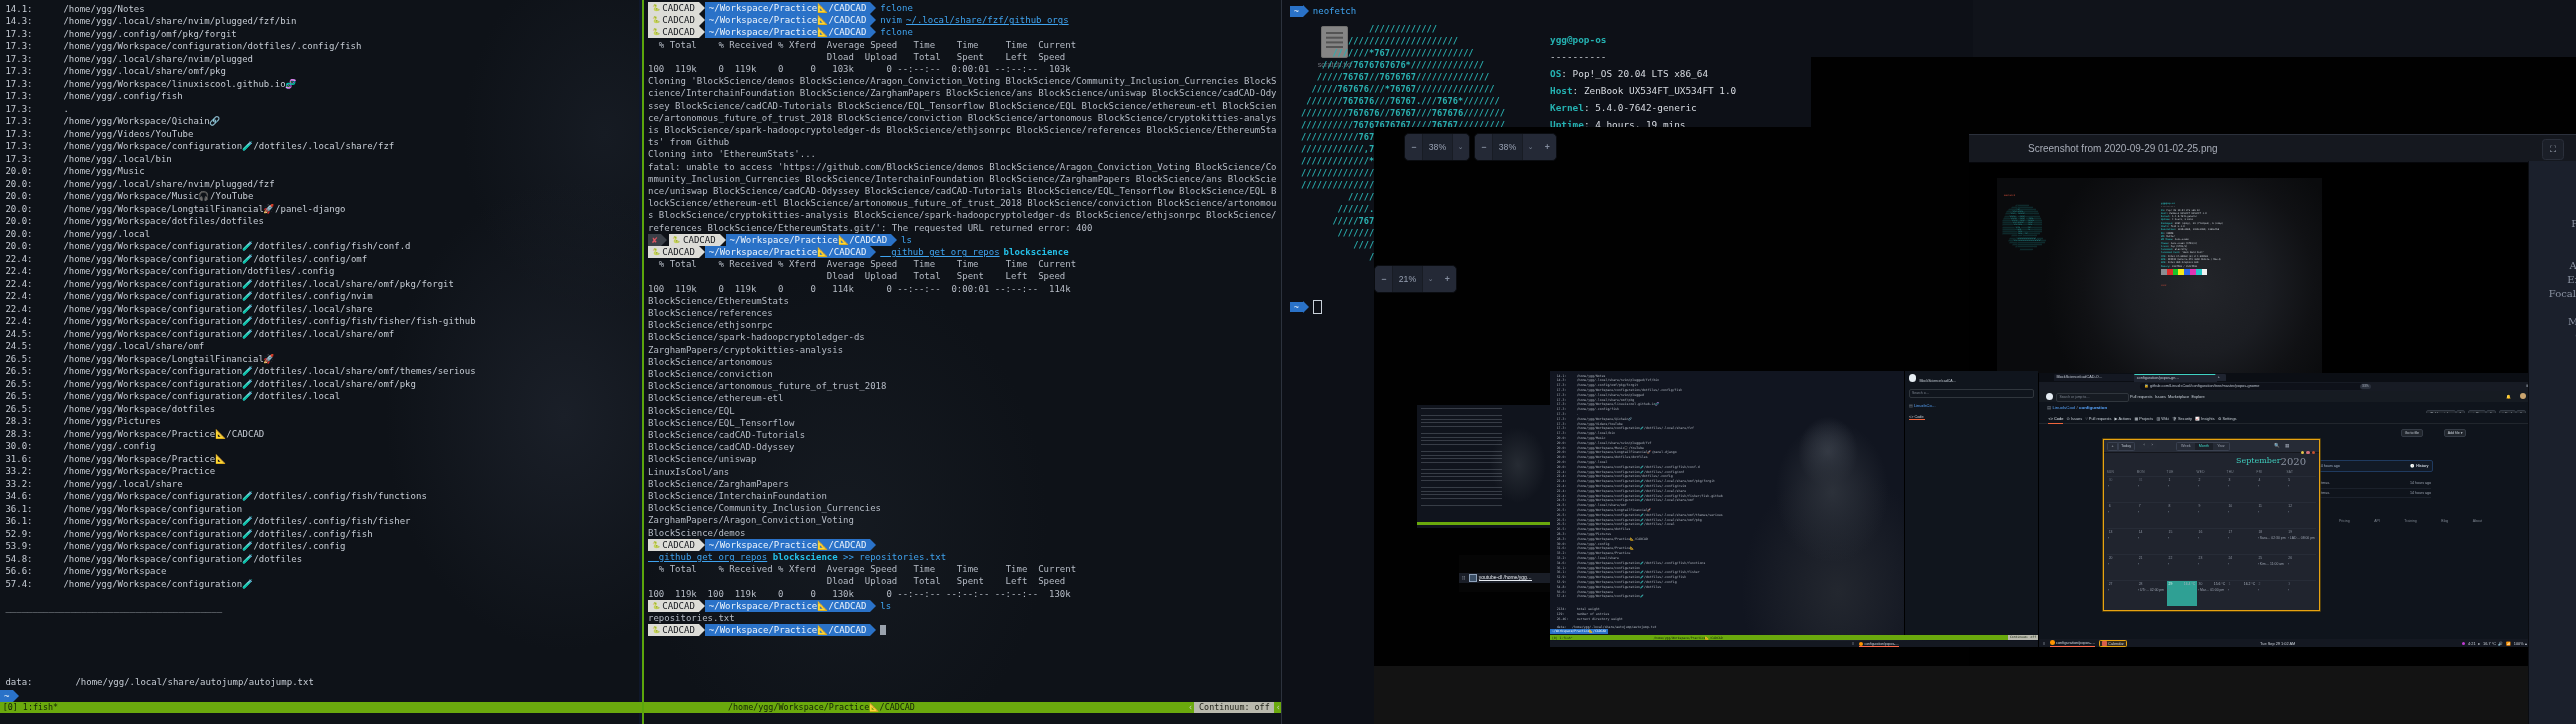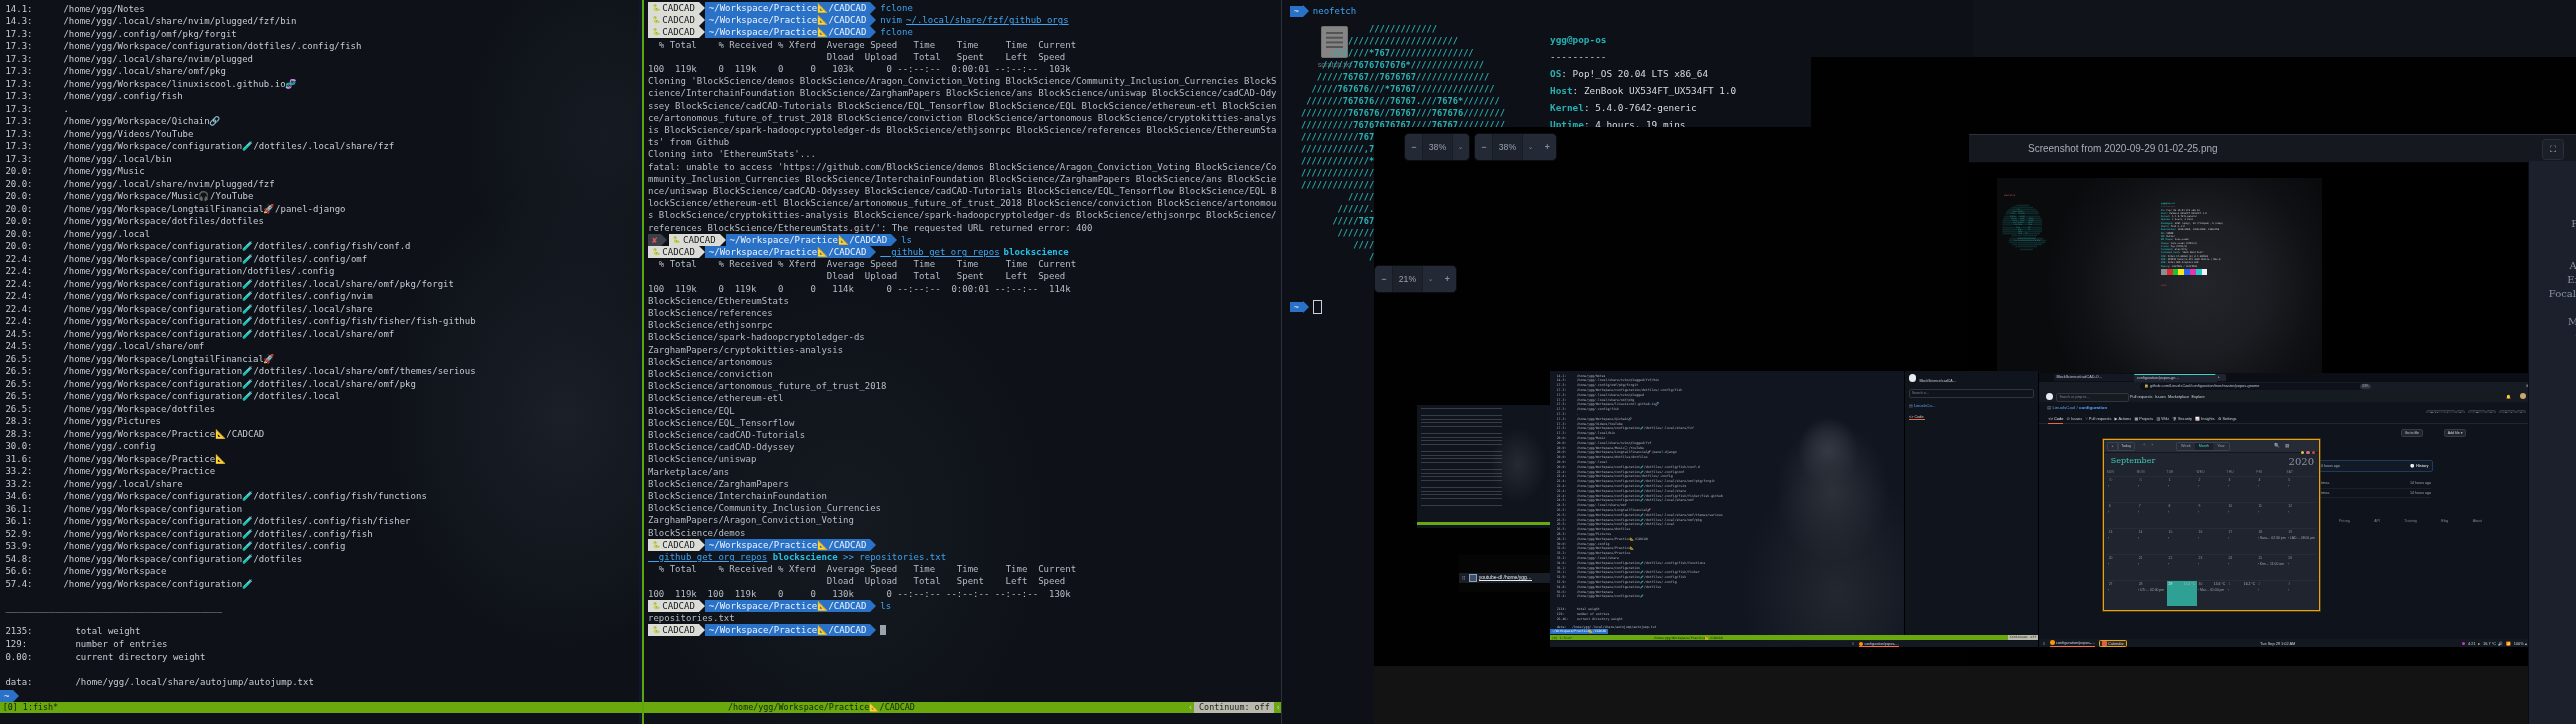--- a/index.html
+++ b/index.html
@@ -129,21 +129,21 @@
 
   #cal{position:absolute;left:64px;top:66px;width:215px;height:170px;background:#20242e;
     border:1.3px solid #e7a312;box-shadow:0 0 0 0.7px #6b4e05;}
   .calhdr{height:12px;background:#262b36;border-bottom:0.7px solid #14161c;position:relative;color:#aeb5c2;}
   .calbtn{position:absolute;top:2px;height:7.4px;line-height:7.4px;font-size:3.8px;background:#30364226;
     border:0.7px solid #3a4150;border-radius:1.3px;padding:0 2.7px;color:#b7bec9;}
   .calseg{border:0.7px solid #3a4150;border-radius:1.3px;overflow:hidden;display:flex;position:absolute;top:2px;}
   .calseg span{font-size:3.8px;line-height:7.4px;padding:0 4px;color:#9aa1ae;}
   .calseg .on{background:#1b1f27;color:#3fd2c3;}
   .caldots i{display:inline-block;width:3.4px;height:3.4px;border-radius:50%;margin-left:2px;}
-  .monthrow{position:absolute;left:6.7px;top:16px;right:5px;display:flex;justify-content:space-between;}
+  .monthrow{position:absolute;left:6.7px;top:16px;right:13px;display:flex;justify-content:flex-end;}
   .mname{color:#3fc9ba;font-size:8px;font-family:"DejaVu Serif",serif;}
   .myear{color:#8b93a1;font-size:10px;font-family:"DejaVu Serif",serif;}
   .dowrow{position:absolute;left:2.7px;top:29.5px;right:2.7px;display:flex;}
   .dowrow span{flex:1;font-size:3.1px;color:#7d8590;letter-spacing:0.3px;}
   #calgrid{position:absolute;left:2.7px;top:36px;right:2.7px;bottom:2.7px;display:grid;
     grid-template-columns:repeat(7,1fr);grid-auto-rows:26px;}
   .cell{position:relative;border-top:0.7px solid #272c37;color:#8d95a2;font-size:3.4px;}
   .cell .n{position:absolute;left:2px;top:1.3px;}
   .cell .t{position:absolute;right:1.3px;top:1.3px;color:#aab2bf;}
   .cell .e{position:absolute;left:1.3px;top:6.7px;color:#9aa2af;white-space:nowrap;overflow:hidden;max-width:28px;}
@@ -359,34 +359,20 @@
         <div class="entry-row">
         <span class="w">56.6:</span>
         <span class="p">/home/ygg/Workspace</span>
       </div>
         <div class="entry-row">
         <span class="w">57.4:</span>
         <span class="p">/home/ygg/Workspace/configuration🧪</span>
       </div>
       </div>
     <div class="abs lh sep" style="left:5.4px;top:602px;">________________________________________</div>
-    <div class="abs" style="left:5.4px;top:625px;">
-        <div class="stat-row">
-        <span class="w">2135:</span>
-        <span>total weight</span>
-      </div>
-        <div class="stat-row">
-        <span class="w">129:</span>
-        <span>number of entries</span>
-      </div>
-        <div class="stat-row">
-        <span class="w">0.00:</span>
-        <span>current directory weight</span>
-      </div>
-      </div>
     <div class="abs stat-row" style="left:5.4px;top:676px;">
       <span class="w">data:</span>
       <span>/home/ygg/.local/share/autojump/autojump.txt</span>
     </div>
     <div class="abs pline" style="left:0;top:690px;">
       <span class="chip home">~</span>
         <span class="arr path"></span>
     </div>
     <div class="tbar" style="left:0;width:639px;padding-left:2.7px;">
       <span>[0] 1:fish*</span>
@@ -466,21 +452,21 @@
           <pre class="out">ZarghamPapers/cryptokitties-analysis</pre>
           <pre class="out">BlockScience/artonomous</pre>
           <pre class="out">BlockScience/conviction</pre>
           <pre class="out">BlockScience/artonomous_future_of_trust_2018</pre>
           <pre class="out">BlockScience/ethereum-etl</pre>
           <pre class="out">BlockScience/EQL</pre>
           <pre class="out">BlockScience/EQL_Tensorflow</pre>
           <pre class="out">BlockScience/cadCAD-Tutorials</pre>
           <pre class="out">BlockScience/cadCAD-Odyssey</pre>
           <pre class="out">BlockScience/uniswap</pre>
-          <pre class="out">Marketplace/ans</pre>
+          <pre class="out">LinuxIsCool/ans</pre>
           <pre class="out">BlockScience/ZarghamPapers</pre>
           <pre class="out">BlockScience/InterchainFoundation</pre>
           <pre class="out">BlockScience/Community_Inclusion_Currencies</pre>
           <pre class="out">ZarghamPapers/Aragon_Conviction_Voting</pre>
           <pre class="out">BlockScience/demos</pre>
         </div>
 
       <div class="pline">
         <span class="chip venv"><span style="font-size:6.7px;margin-right:2px;">🐍</span><span>CADCAD</span></span>
           <span class="arr venv"></span>

